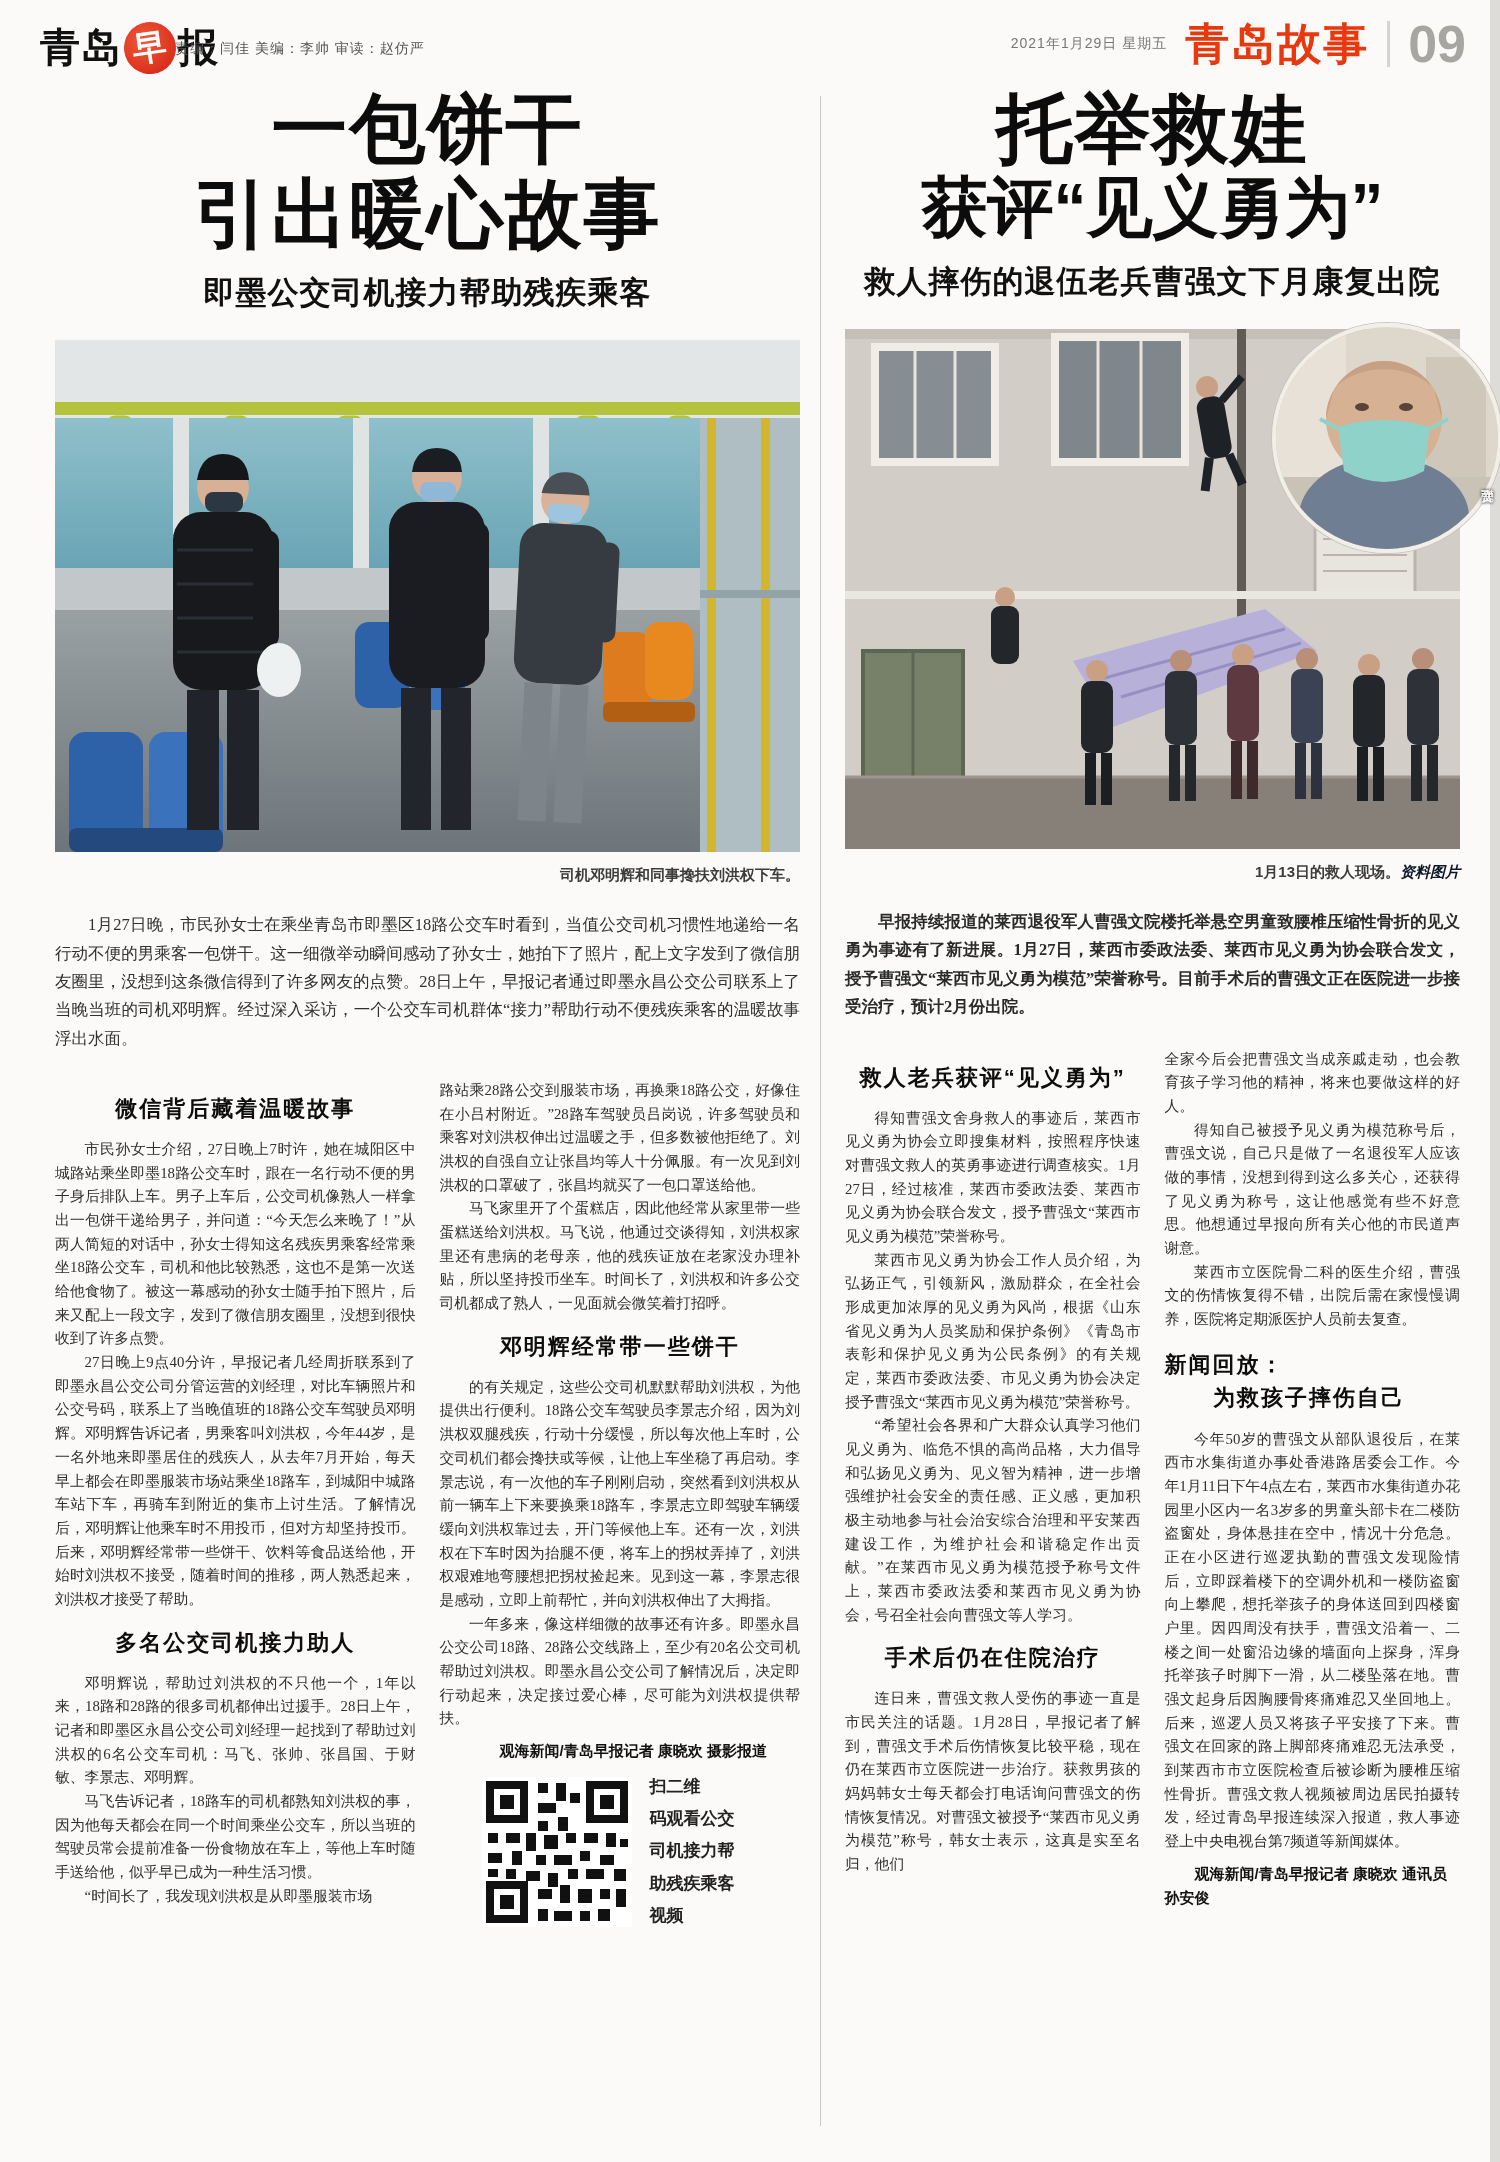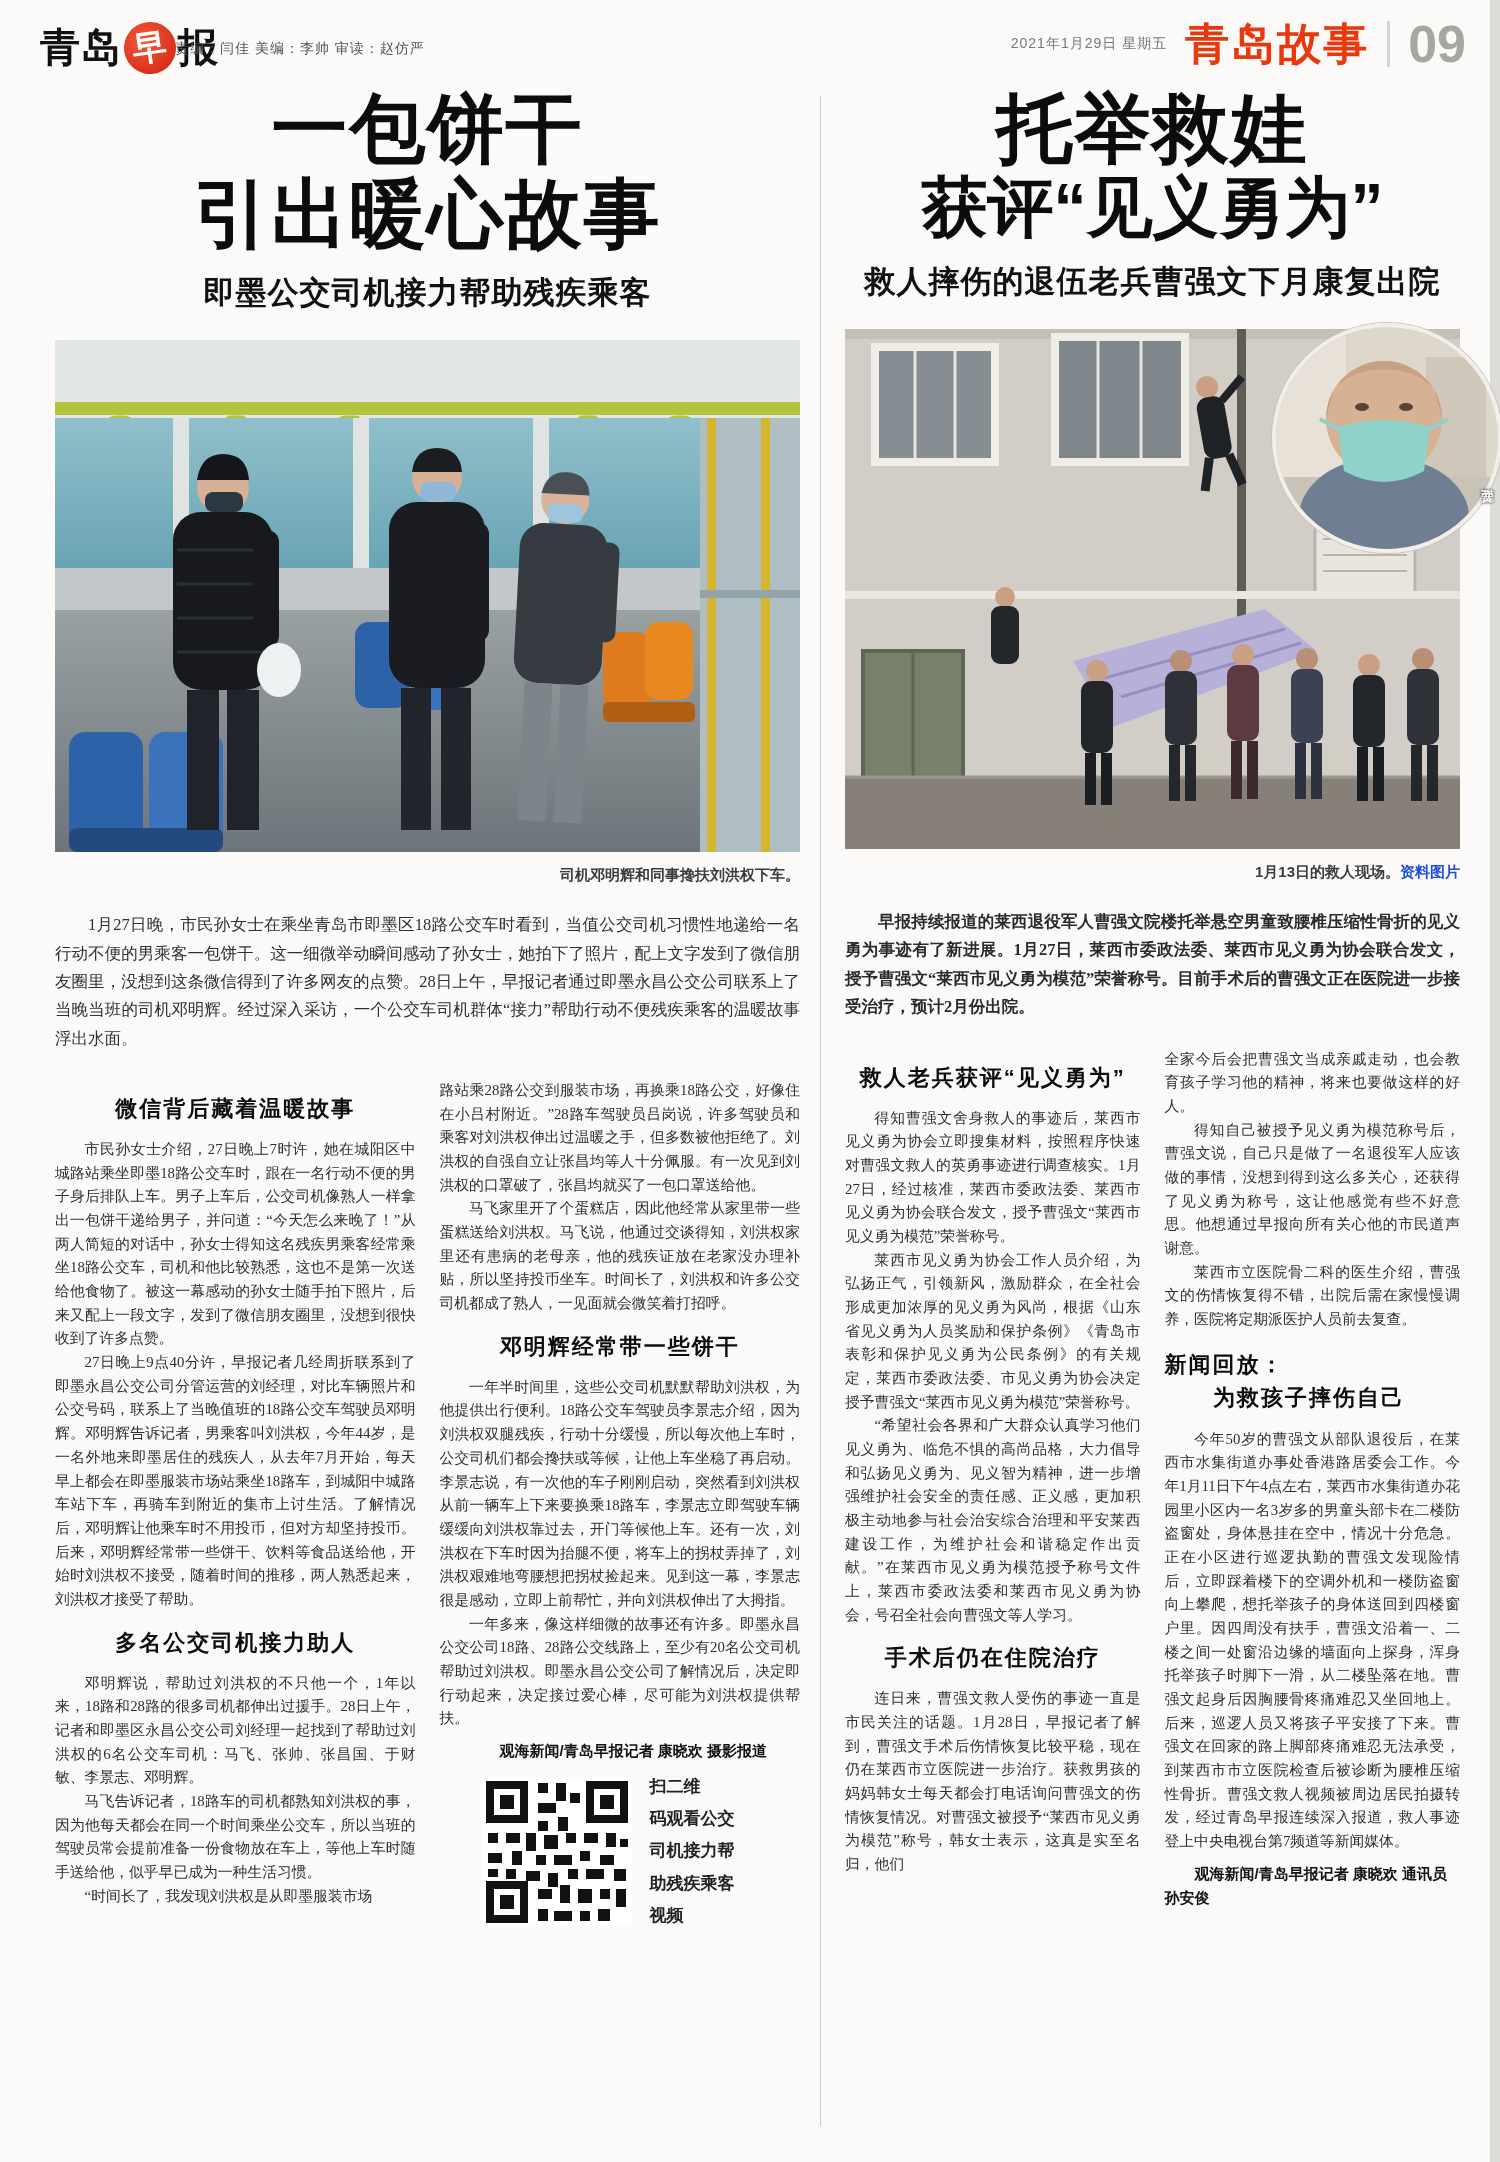--- a/index.html
+++ b/index.html
@@ -30,21 +30,21 @@
   .headline{font-family:"Liberation Sans",sans-serif;font-weight:900;text-align:center;
             color:#0c0c0c;line-height:1.12;letter-spacing:2px;}
   .h-l1{font-size:76px;} .h-l2{font-size:76px;}
   .h-r1{font-size:76px;} .h-r2{font-size:66px;letter-spacing:0;}
   .subhead{font-family:"Liberation Sans",sans-serif;font-weight:700;text-align:center;
            font-size:31px;color:#111;margin-top:16px;letter-spacing:1px;}
 
   .photo-wrap{position:relative;margin-top:26px;}
   .photo-caption{margin-top:10px;font-size:15px;color:#3c3c3c;text-align:right;font-weight:600;
                  font-family:"Liberation Sans",sans-serif;}
-  .photo-caption .bold{font-weight:800;color:#1d4ed8;}
+  .photo-caption .bold{font-weight:800;color:#0f172a;font-style:italic;}
 
   .intro{margin-top:26px;font-size:16.5px;line-height:1.72;text-align:justify;text-indent:2em;color:#303030;}
   .intro.bold{font-weight:600;color:#2a2a2a;}
 
   .cols{display:flex;gap:24px;margin-top:26px;height:1030px;overflow:hidden;}
   .col{flex:1;min-width:0;}
   .col-heading{font-family:"Liberation Sans",sans-serif;font-weight:900;font-size:22px;color:#0d0d0d;
                text-align:center;margin:16px 0 14px;letter-spacing:2px;}
   .col-heading.first{margin-top:15px;}
   .col-heading2{font-family:"Liberation Sans",sans-serif;font-weight:900;font-size:22px;color:#0d0d0d;
@@ -190,21 +190,21 @@
         <p class="body">27日晚上9点40分许，早报记者几经周折联系到了即墨永昌公交公司分管运营的刘经理，对比车辆照片和公交号码，联系上了当晚值班的18路公交车驾驶员邓明辉。邓明辉告诉记者，男乘客叫刘洪权，今年44岁，是一名外地来即墨居住的残疾人，从去年7月开始，每天早上都会在即墨服装市场站乘坐18路车，到城阳中城路车站下车，再骑车到附近的集市上讨生活。了解情况后，邓明辉让他乘车时不用投币，但对方却坚持投币。后来，邓明辉经常带一些饼干、饮料等食品送给他，开始时刘洪权不接受，随着时间的推移，两人熟悉起来，刘洪权才接受了帮助。</p>
         <h3 class="col-heading">多名公交司机接力助人</h3>
         <p class="body">邓明辉说，帮助过刘洪权的不只他一个，1年以来，18路和28路的很多司机都伸出过援手。28日上午，记者和即墨区永昌公交公司刘经理一起找到了帮助过刘洪权的6名公交车司机：马飞、张帅、张昌国、于财敏、李景志、邓明辉。</p>
         <p class="body">马飞告诉记者，18路车的司机都熟知刘洪权的事，因为他每天都会在同一个时间乘坐公交车，所以当班的驾驶员常会提前准备一份食物放在车上，等他上车时随手送给他，似乎早已成为一种生活习惯。</p>
         <p class="body">“时间长了，我发现刘洪权是从即墨服装市场</p>
       </div>
       <div class="col">
         <p class="body cont">路站乘28路公交到服装市场，再换乘18路公交，好像住在小吕村附近。”28路车驾驶员吕岗说，许多驾驶员和乘客对刘洪权伸出过温暖之手，但多数被他拒绝了。刘洪权的自强自立让张昌均等人十分佩服。有一次见到刘洪权的口罩破了，张昌均就买了一包口罩送给他。</p>
         <p class="body">马飞家里开了个蛋糕店，因此他经常从家里带一些蛋糕送给刘洪权。马飞说，他通过交谈得知，刘洪权家里还有患病的老母亲，他的残疾证放在老家没办理补贴，所以坚持投币坐车。时间长了，刘洪权和许多公交司机都成了熟人，一见面就会微笑着打招呼。</p>
         <h3 class="col-heading">邓明辉经常带一些饼干</h3>
-        <p class="body">一年半时间里，这些公交司机默默帮助刘洪权，为他提供出行便利。18路公交车驾驶员李景志介绍，因为刘洪权双腿残疾，行动十分缓慢，所以每次他上车时，公交司机们都会搀扶或等候，让他上车坐稳了再启动。李景志说，有一次他的车子刚刚启动，突然看到刘洪权从前一辆车上下来要换乘18路车，李景志立即驾驶车辆缓缓向刘洪权靠过去，开门等候他上车。还有一次，刘洪权在下车时因为抬腿不便，将车上的拐杖弄掉了，刘洪权艰难地弯腰想把拐杖捡起来。见到这一幕，李景志很是感动，立即上前帮忙，并向刘洪权伸出了大拇指。</p>
+        <p class="body">的有关规定，这些公交司机默默帮助刘洪权，为他提供出行便利。18路公交车驾驶员李景志介绍，因为刘洪权双腿残疾，行动十分缓慢，所以每次他上车时，公交司机们都会搀扶或等候，让他上车坐稳了再启动。李景志说，有一次他的车子刚刚启动，突然看到刘洪权从前一辆车上下来要换乘18路车，李景志立即驾驶车辆缓缓向刘洪权靠过去，开门等候他上车。还有一次，刘洪权在下车时因为抬腿不便，将车上的拐杖弄掉了，刘洪权艰难地弯腰想把拐杖捡起来。见到这一幕，李景志很是感动，立即上前帮忙，并向刘洪权伸出了大拇指。</p>
         <p class="body">一年多来，像这样细微的故事还有许多。即墨永昌公交公司18路、28路公交线路上，至少有20名公交司机帮助过刘洪权。即墨永昌公交公司了解情况后，决定即行动起来，决定接过爱心棒，尽可能为刘洪权提供帮扶。</p>
         <div class="credit">观海新闻/青岛早报记者 康晓欢 摄影报道</div>
         <div class="qr-block">
           <svg width="150" height="150" viewBox="0 0 150 150">
             <rect x="0" y="0" width="150" height="150" fill="#fff"></rect>
             <g fill="#111">
               <rect x="4" y="4" width="42" height="42"></rect>
                 <rect x="104" y="4" width="42" height="42"></rect>
                 <rect x="4" y="104" width="42" height="42"></rect>
               <rect x="12" y="12" width="26" height="26" fill="#fff"></rect>

